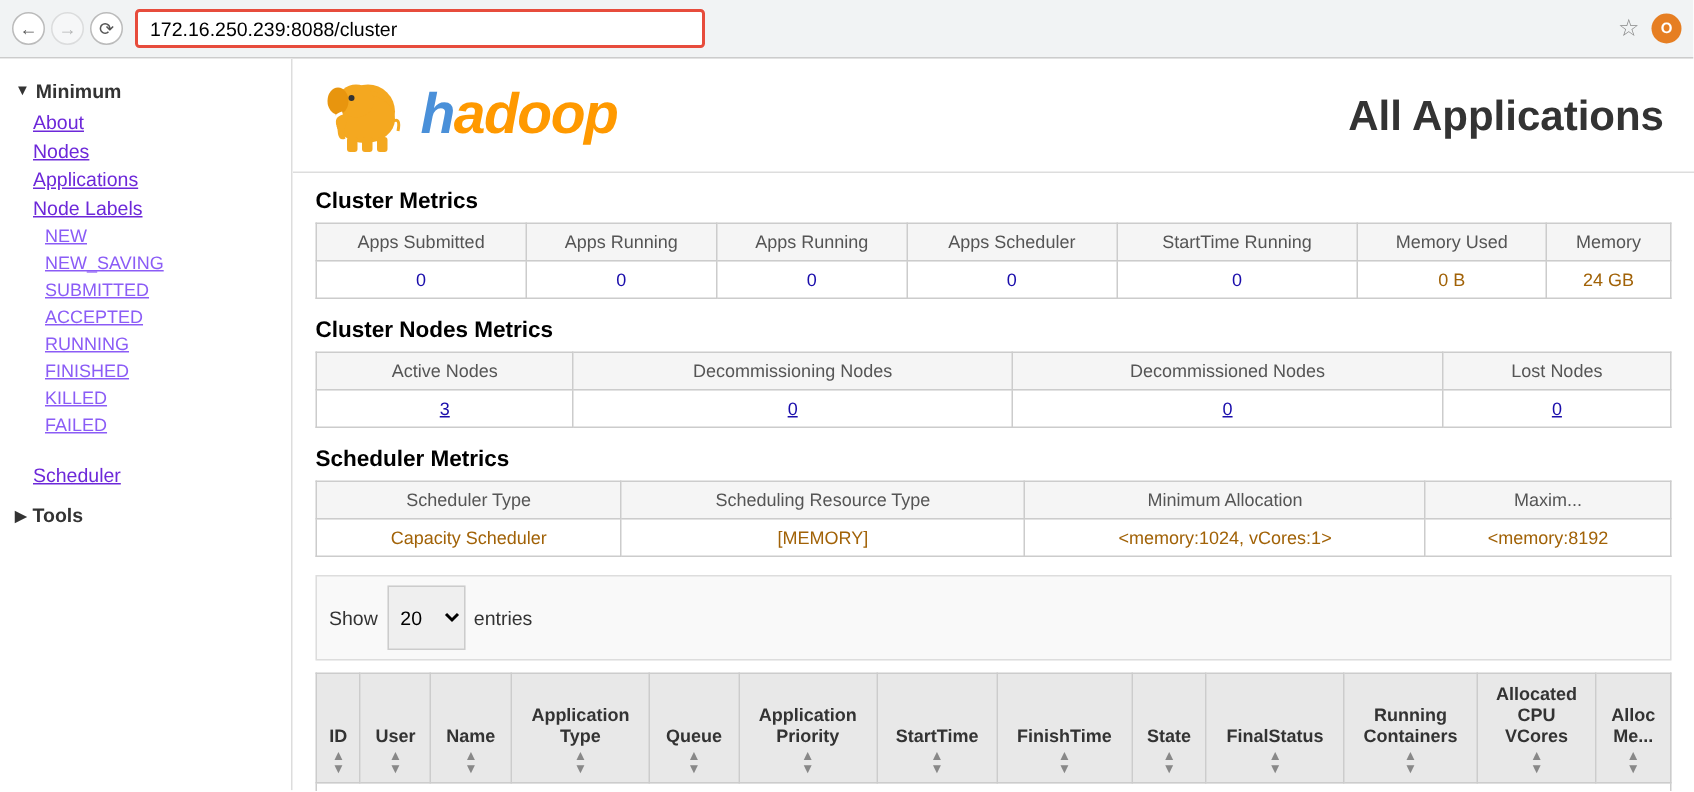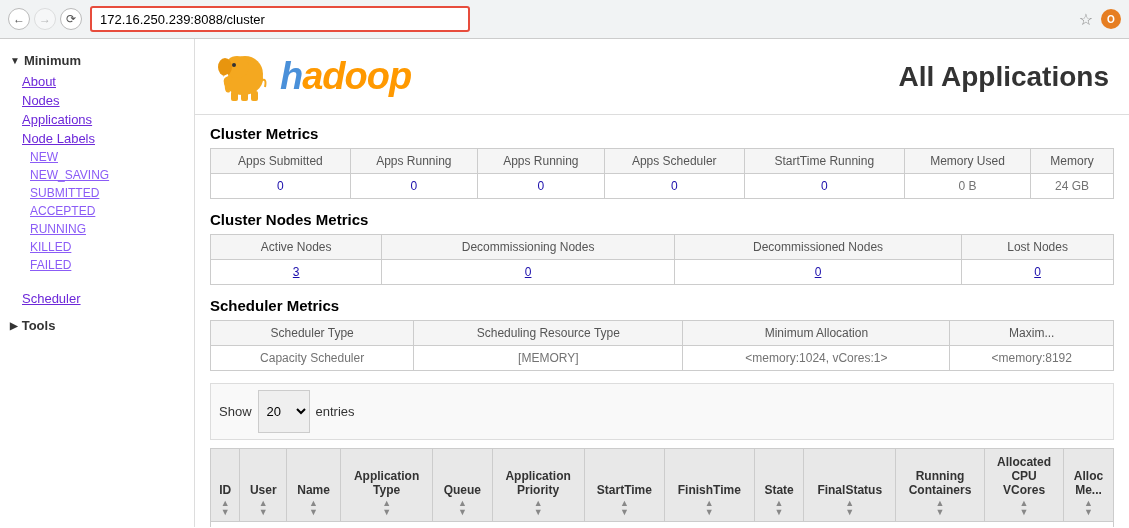--- a/index.html
+++ b/index.html
@@ -138,21 +138,21 @@
       text-align: center;
       font-weight: normal;
       color: #555;
     }
     .metrics-table td {
       border: 1px solid #ccc;
       padding: 5px 8px;
       text-align: center;
       color: #1a0dab;
     }
-    .metrics-table td.plain { color: #737373; }
+    .metrics-table td.plain { color: #a16207; }
     .metrics-table td a { color: #1a0dab; text-decoration: underline; cursor: pointer; }
 
     
     .show-entries {
       display: flex;
       align-items: center;
       gap: 6px;
       margin-bottom: 8px;
       font-size: 13px;
       background: #f9f9f9;
@@ -225,20 +225,21 @@
       </div>
       <a class="sidebar-link">About</a>
       <a class="sidebar-link">Nodes</a>
       <a class="sidebar-link">Applications</a>
       <a class="sidebar-link">Node Labels</a>
       <a class="sidebar-sublink">NEW</a>
       <a class="sidebar-sublink">NEW_SAVING</a>
       <a class="sidebar-sublink">SUBMITTED</a>
       <a class="sidebar-sublink">ACCEPTED</a>
       <a class="sidebar-sublink">RUNNING</a>
+      <a class="sidebar-sublink">FINISHED</a>
       <a class="sidebar-sublink">KILLED</a>
       <a class="sidebar-sublink">FAILED</a>
       <br>
       <a class="sidebar-link">Scheduler</a>
     </div>
     <div class="sidebar-section">
       <div class="sidebar-section-header">
         <span class="arrow">▶</span>
         <span>Tools</span>
       </div>

